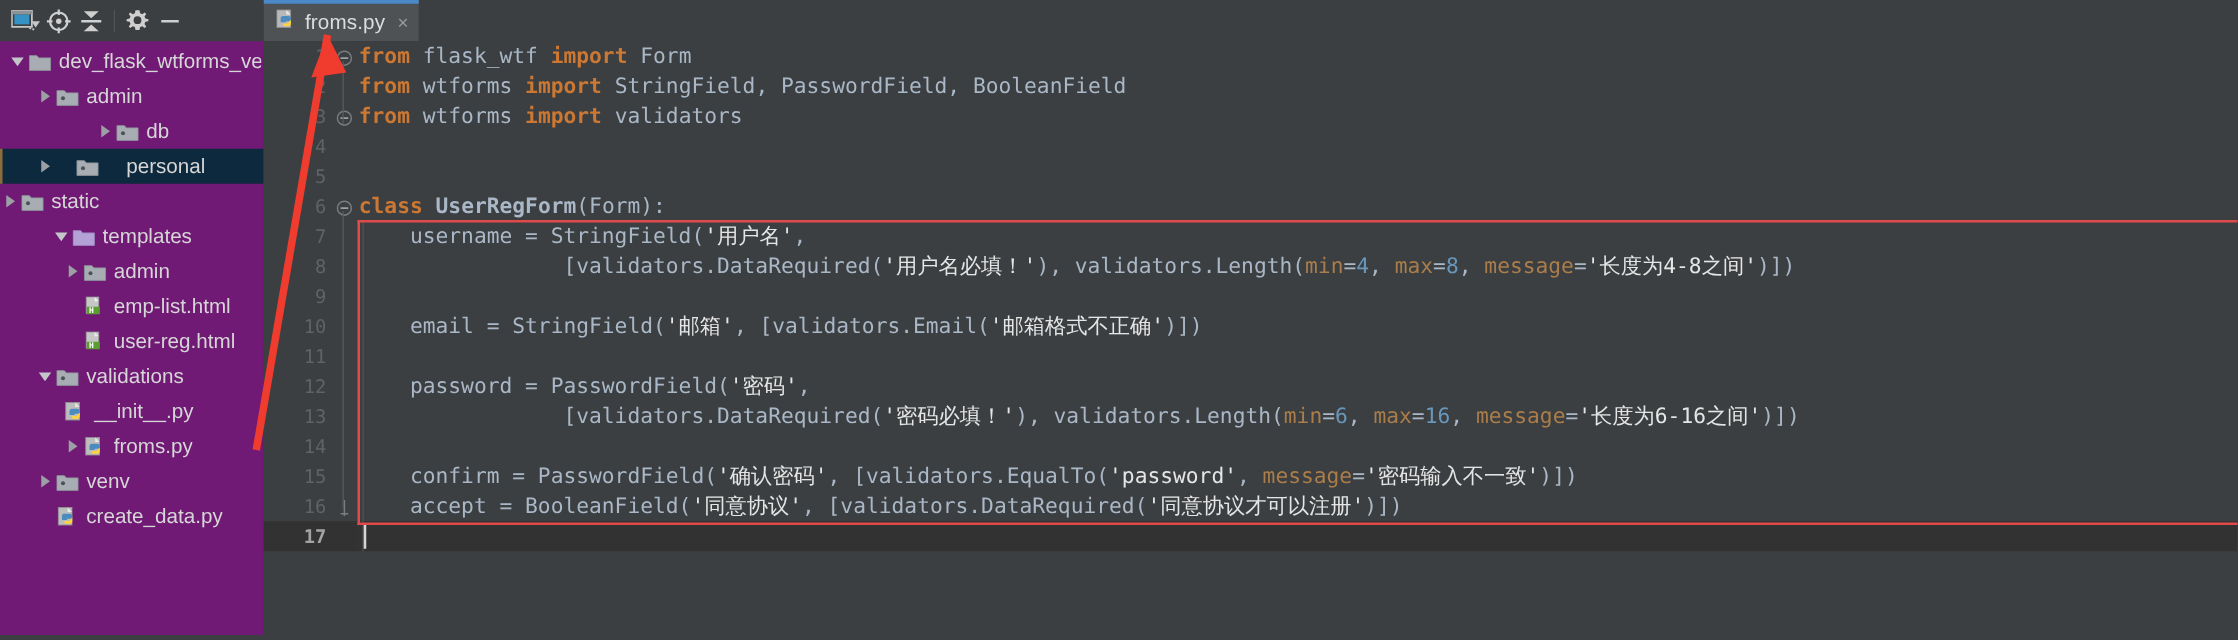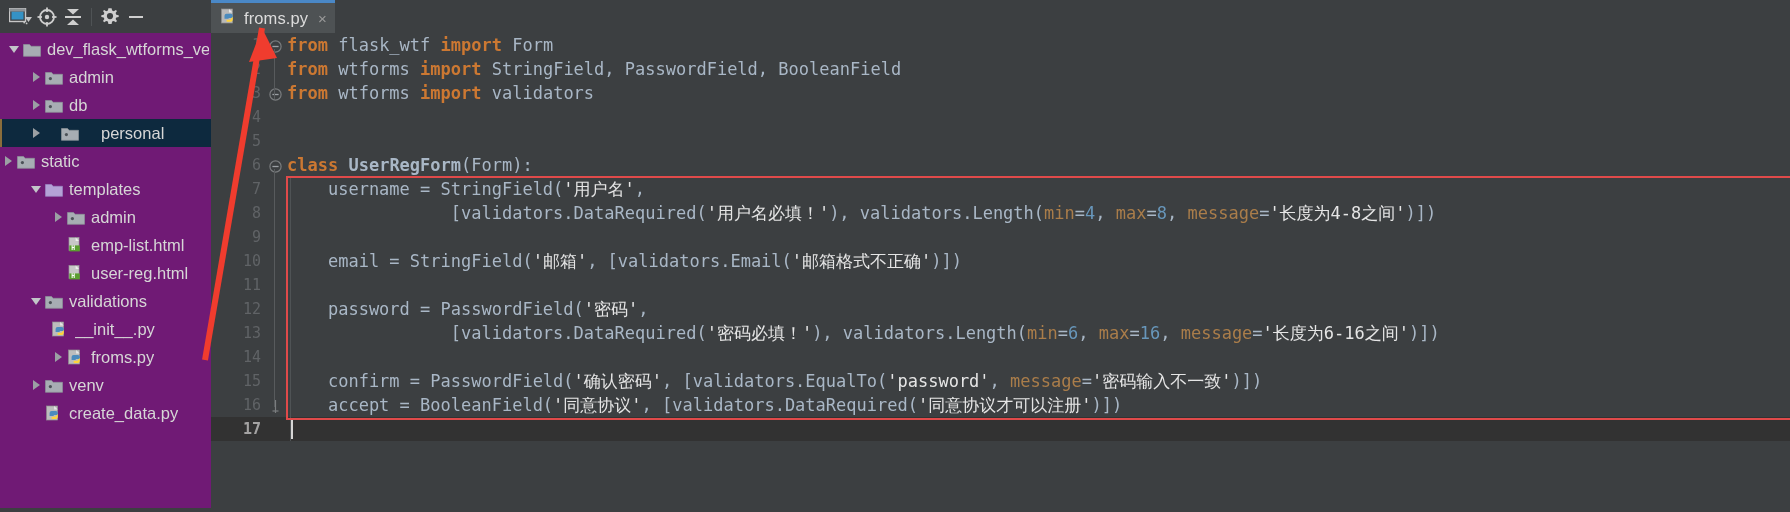--- a/index.html
+++ b/index.html
@@ -183,21 +183,21 @@
             </svg>
           </span>
           <span class="ico">
             <svg width="18" height="15" viewBox="0 0 18 15">
               <path d="M0.5 2.5 h6 l1.6 1.8 h9.4 v10 h-17 z" fill="#a7adb3" stroke="#8d9399" stroke-width="0.7"></path>
               <circle cx="5.4" cy="8.6" r="1.6" fill="#4b5157"></circle>
             </svg>
           </span>
           <span class="lbl">admin</span>
         </div>
-        <div class="row" style="padding-left: 28px;">
+        <div class="row" style="padding-left: 28px; margin-left: 48px;">
           <span class="arrow">
             <svg width="11" height="12" viewBox="0 0 11 12">
               <path d="M2 1 L9 6 L2 11 Z" fill="#9ba0a4"></path>
             </svg>
           </span>
           <span class="ico">
             <svg width="18" height="15" viewBox="0 0 18 15">
               <path d="M0.5 2.5 h6 l1.6 1.8 h9.4 v10 h-17 z" fill="#a7adb3" stroke="#8d9399" stroke-width="0.7"></path>
               <circle cx="5.4" cy="8.6" r="1.6" fill="#4b5157"></circle>
             </svg>
@@ -225,21 +225,21 @@
             </svg>
           </span>
           <span class="ico">
             <svg width="18" height="15" viewBox="0 0 18 15">
               <path d="M0.5 2.5 h6 l1.6 1.8 h9.4 v10 h-17 z" fill="#a7adb3" stroke="#8d9399" stroke-width="0.7"></path>
               <circle cx="5.4" cy="8.6" r="1.6" fill="#4b5157"></circle>
             </svg>
           </span>
           <span class="lbl">static</span>
         </div>
-        <div class="row" style="padding-left: 28px;">
+        <div class="row" style="padding-left: 28px; margin-left: 13px;">
           <span class="arrow">
             <svg width="12" height="11" viewBox="0 0 12 11">
               <path d="M1 2 L11 2 L6 9 Z" fill="#c2c6c9"></path>
             </svg>
           </span>
           <span class="ico">
             <svg width="18" height="15" viewBox="0 0 18 15">
               <path d="M0.5 2.5 h6 l1.6 1.8 h9.4 v10 h-17 z" fill="#b4a2d6" stroke="#9b87c4" stroke-width="0.7"></path>
             </svg>
           </span>

